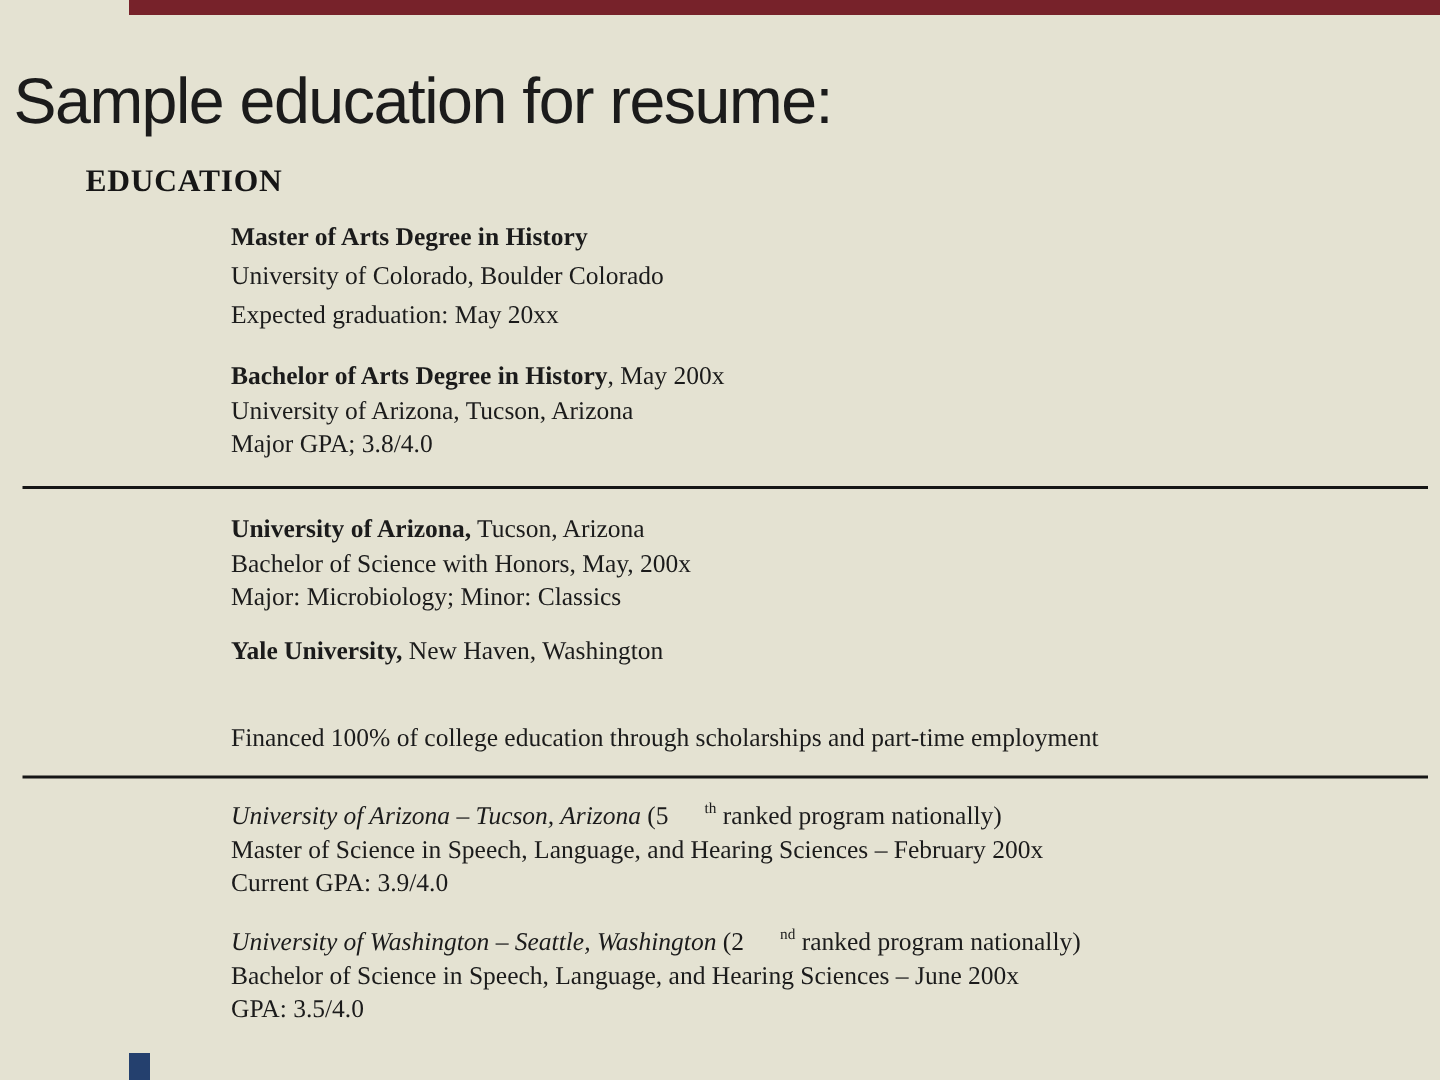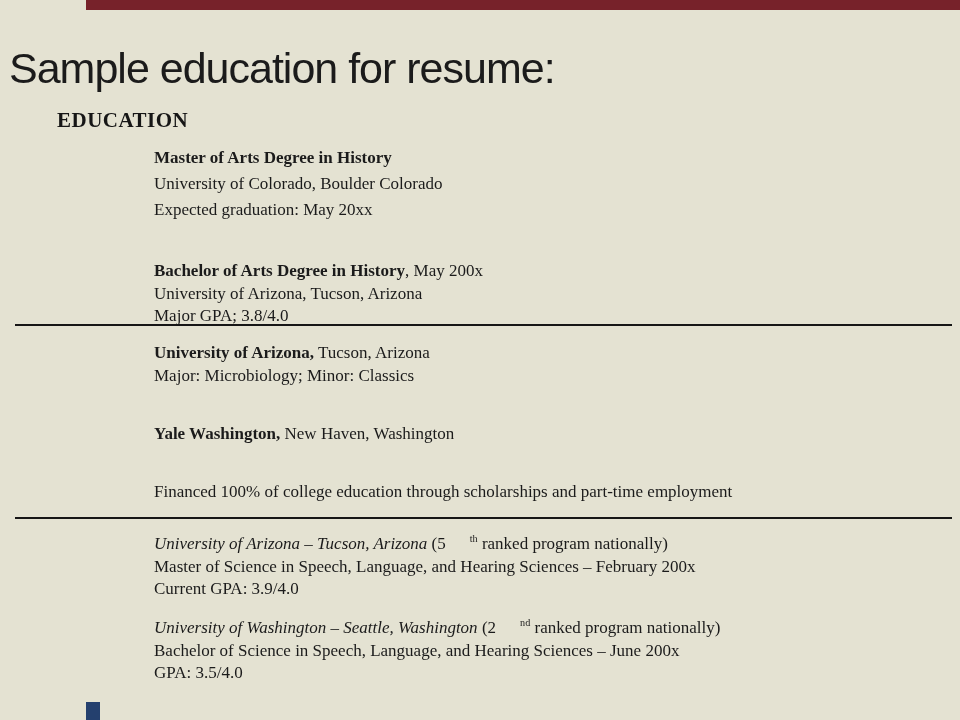--- a/index.html
+++ b/index.html
@@ -28,21 +28,21 @@
     position:absolute;left:57px;top:108px;
     font-size:21px;font-weight:bold;letter-spacing:0.5px;
     color:#161616;white-space:nowrap;
   }
   .block{
     position:absolute;left:154px;width:800px;
     font-size:17px;line-height:22.5px;white-space:nowrap;
   }
   .block.loose{line-height:26px;}
   .block-a{top:145px;}
-  .block-b{top:240px;margin-top:20px;}
+  .block-b{top:240px;}
   .block-c{top:342px;}
   .block-d{top:423px;}
   .block-e{top:481px;}
   .block-f{top:533px;}
   .block-g{top:617px;}
   .divider{
     position:absolute;left:15px;width:937px;height:2px;border:0;margin:0;padding:0;
   }
   .divider-1{top:324px;}
   .divider-2{top:517px;}
@@ -68,24 +68,25 @@
   <div class="block block-b">
       <div><span class="run-b">Bachelor of Arts Degree in History</span><span class="run-r">, May 200x</span></div>
       <div><span class="run-r">University of Arizona, Tucson, Arizona</span></div>
       <div><span class="run-r">Major GPA; 3.8/4.0</span></div>
     </div>
 
   <hr class="divider divider-1" style="background: rgb(22, 22, 22);">
 
   <div class="block block-c">
       <div><span class="run-b">University of Arizona,</span><span class="run-r"> Tucson, Arizona</span></div>
+      <div><span class="run-r">Bachelor of Science with Honors, May, 200x</span></div>
       <div><span class="run-r">Major: Microbiology; Minor: Classics</span></div>
     </div>
   <div class="block block-d">
-      <div><span class="run-b">Yale Washington,</span><span class="run-r"> New Haven, Washington</span></div>
+      <div><span class="run-b">Yale University,</span><span class="run-r"> New Haven, Washington</span></div>
     </div>
   <div class="block block-e">
       <div><span class="run-r">Financed 100% of college education through scholarships and part-time employment</span></div>
     </div>
 
   <hr class="divider divider-2" style="background: rgb(22, 22, 22);">
 
   <div class="block block-f">
       <div><span class="run-i">University of Arizona – Tucson, Arizona</span><span class="run-r"> (5</span><sup class="run-sup">th</sup><span class="run-r"> ranked program nationally)</span></div>
       <div><span class="run-r">Master of Science in Speech, Language, and Hearing Sciences – February 200x</span></div>

